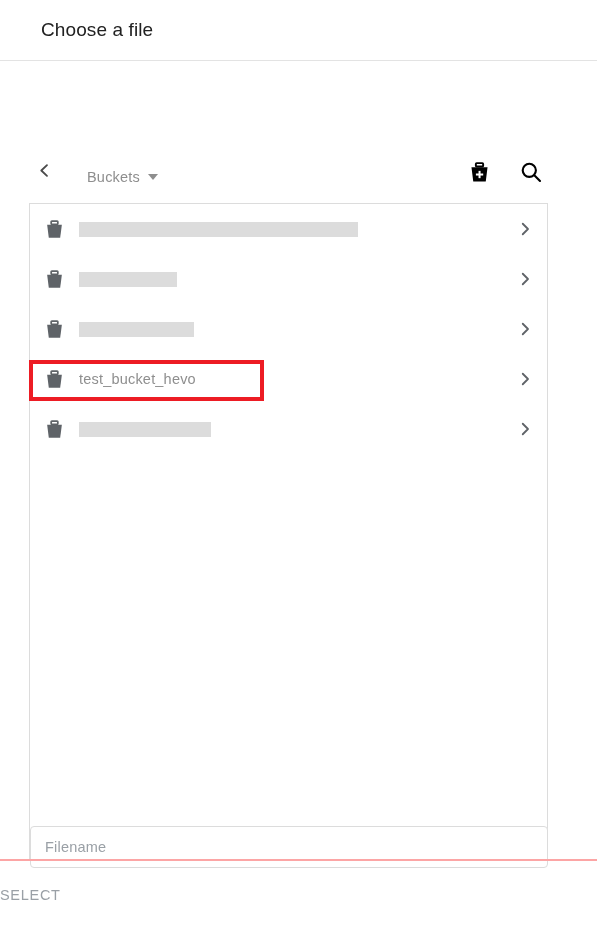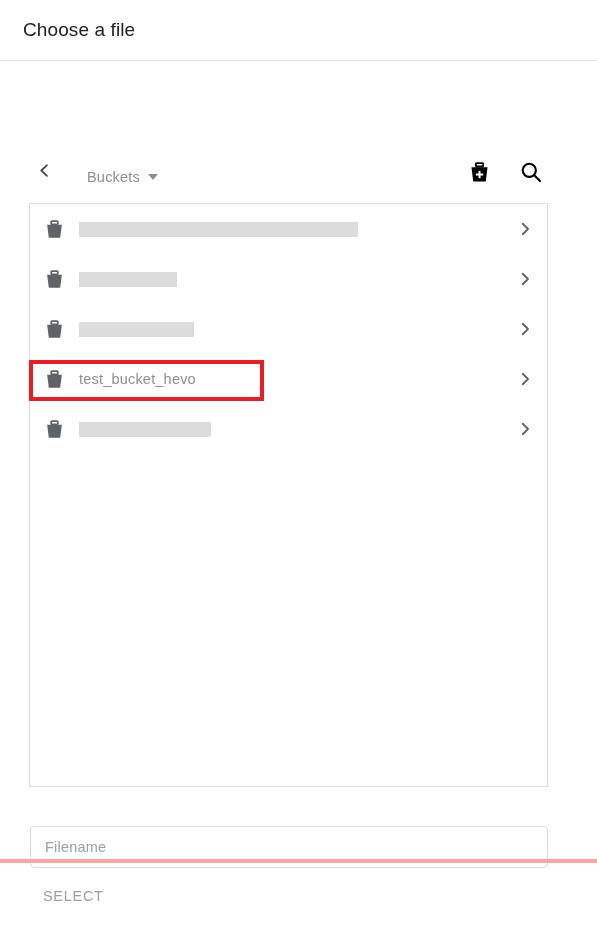--- a/index.html
+++ b/index.html
@@ -16,21 +16,21 @@
     position: relative;
   }
 
   
   .dialog-header {
     height: 61px;
     box-sizing: border-box;
     border-bottom: 1px solid #e3e3e3;
     display: flex;
     align-items: center;
-    padding-left: 23px;
+    padding-left: 41px;
   }
   .dialog-title {
     font-size: 19px;
     color: #212121;
     font-weight: 400;
     letter-spacing: 0.1px;
   }
 
   
   .dialog-body {
@@ -86,21 +86,21 @@
     cursor: pointer;
     margin-left: 18px;
   }
 
   
   .list-panel {
     position: absolute;
     left: 29px;
     top: 142px;
     width: 519px;
-    height: 584px;
+    height: 656px;
     box-sizing: border-box;
     border: 1px solid #dcdcdc;
     background: #ffffff;
     overflow: hidden;
   }
   .bucket-row {
     height: 50px;
     display: flex;
     align-items: center;
     padding: 0 0 0 13px;
@@ -183,24 +183,23 @@
   .filename-input::placeholder { color: #9aa0a6; }
 
   
   .dialog-footer {
     position: absolute;
     left: 0;
     top: 859px;
     width: 597px;
     height: 69px;
     box-sizing: border-box;
-    border-top: 4px solid #fca5a5;
-    display: flex;
-    align-items: center;
-    padding-left: 43px;
+    border-top: 2px solid #fca5a5;
+    display: flex;
+    align-items: center;
   }
   .select-btn {
     font-size: 14.5px;
     letter-spacing: 0.7px;
     color: #9aa0a6;
     background: transparent;
     border: 0;
     padding: 0;
     font-family: "Liberation Sans", sans-serif;
     cursor: default;

